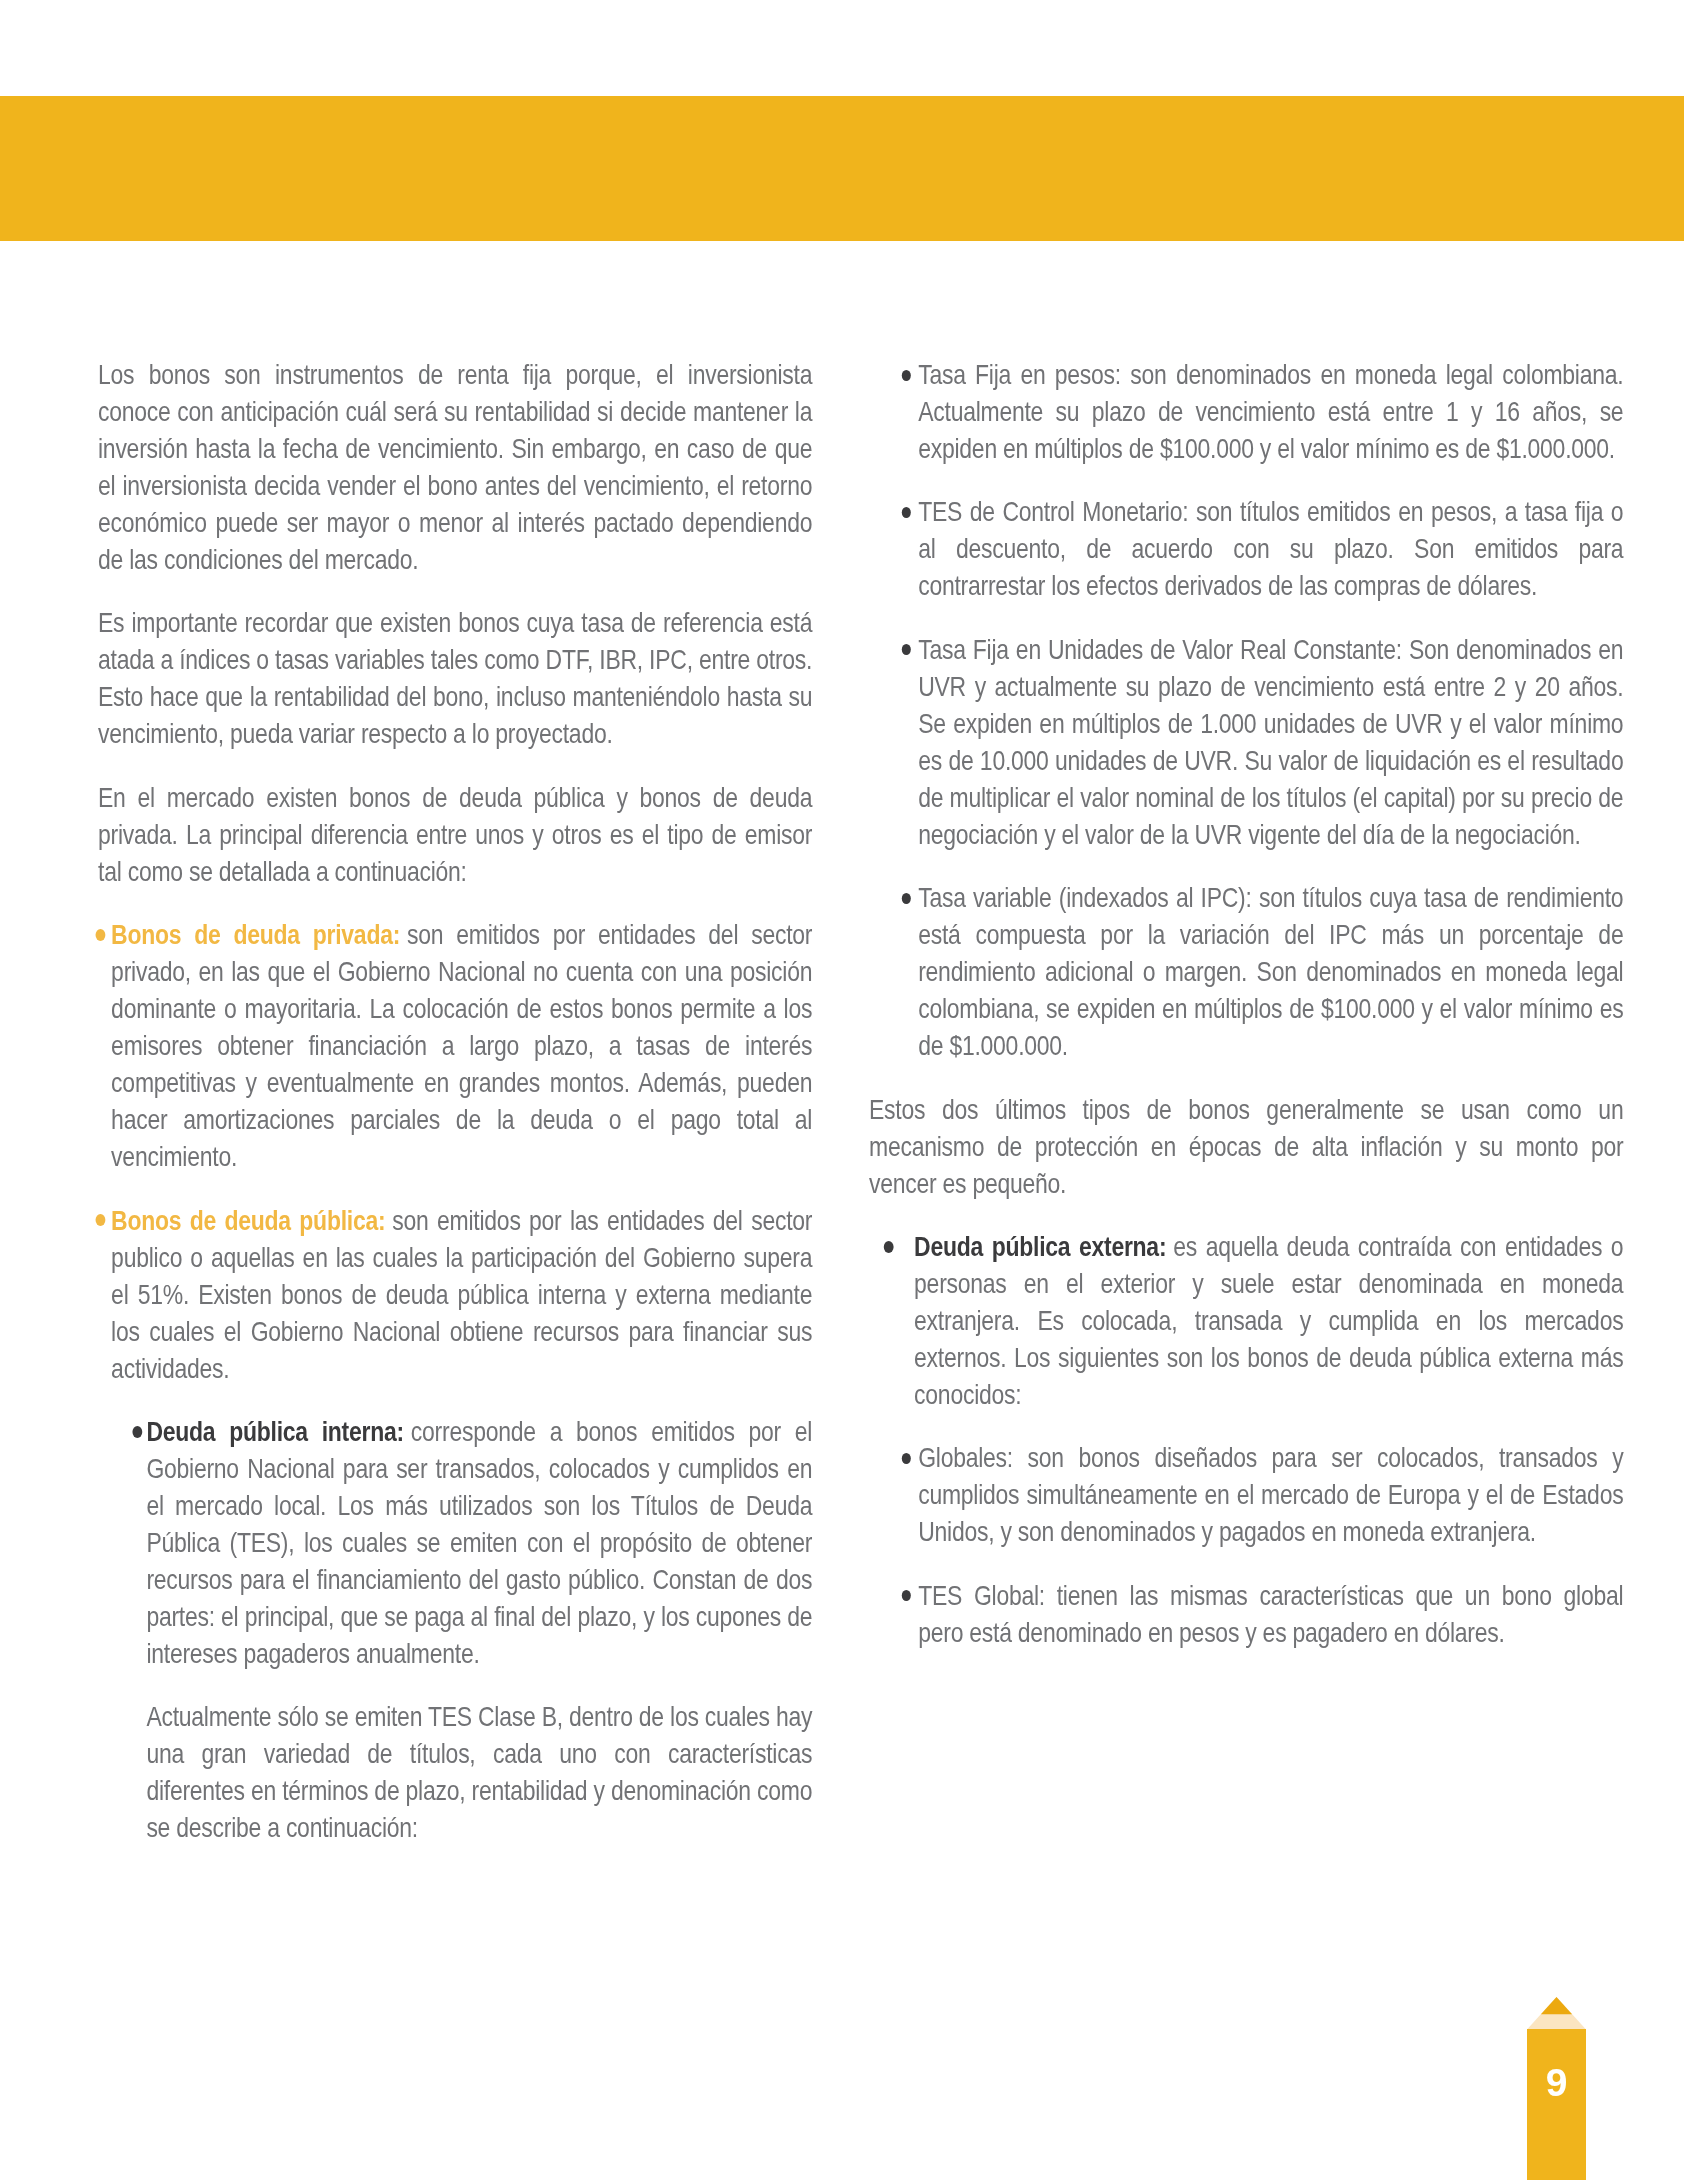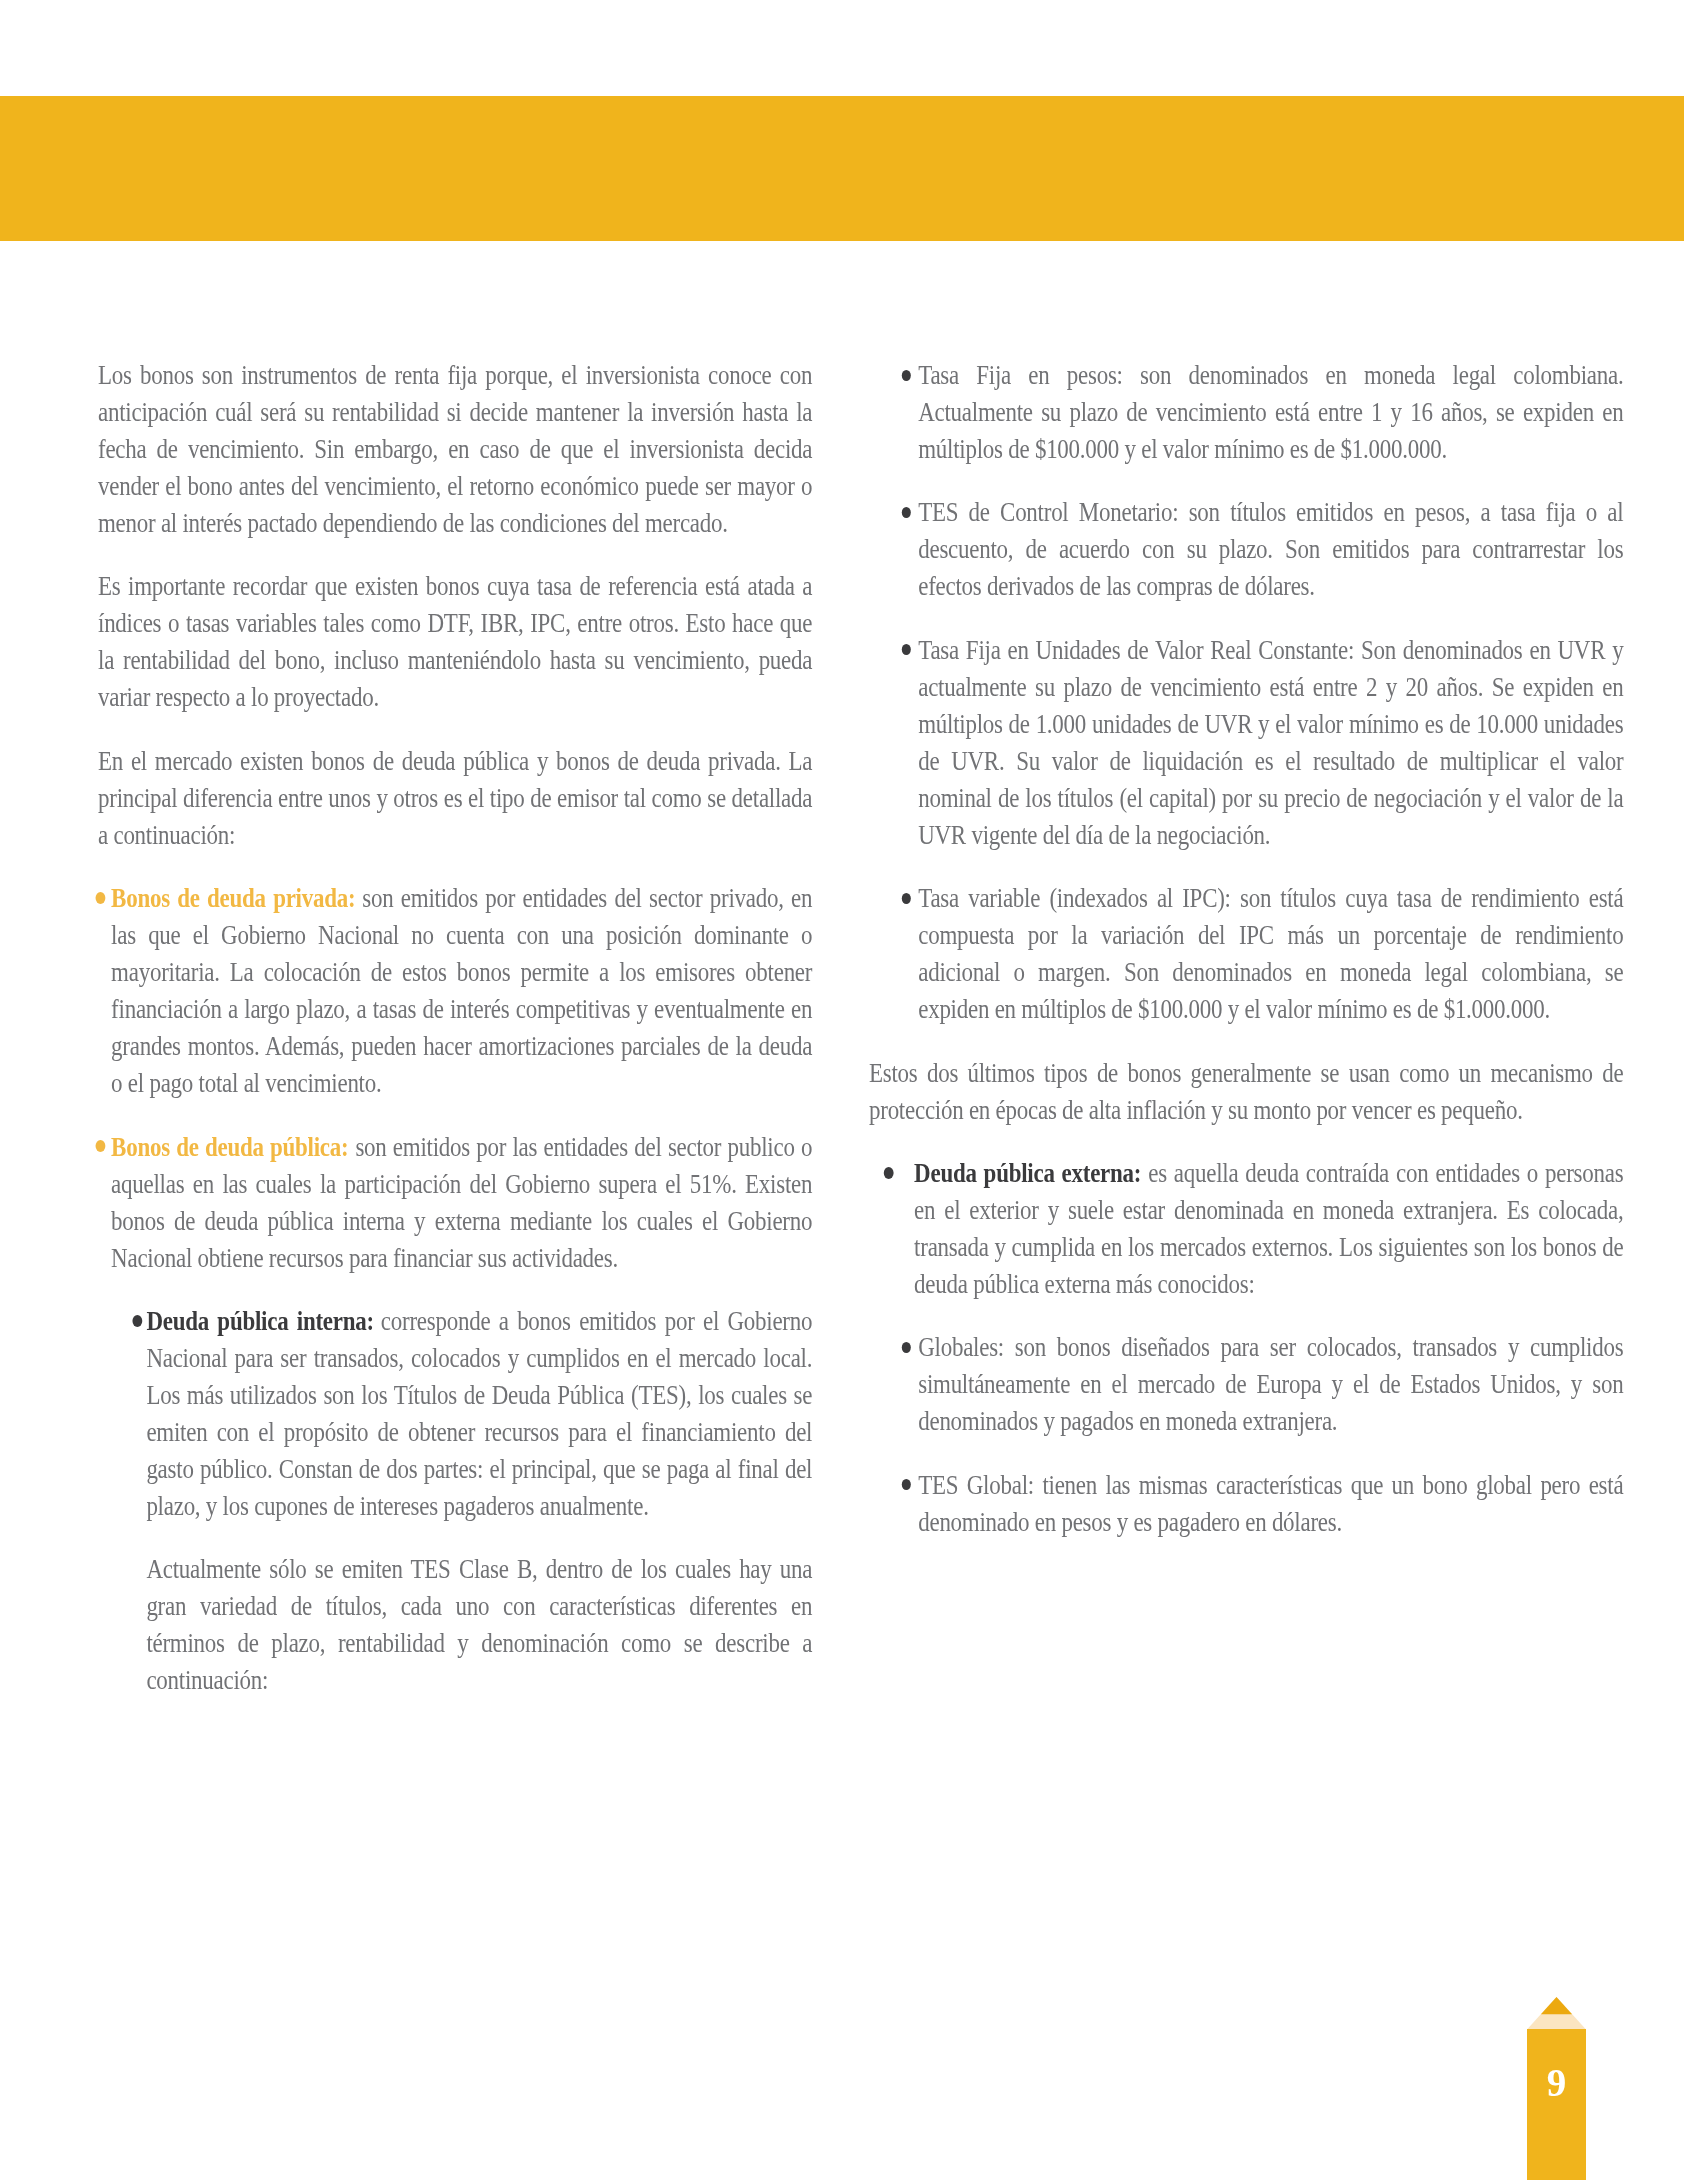--- a/index.html
+++ b/index.html
@@ -1,21 +1,21 @@
 <!DOCTYPE html>
 <html style="font-size:13.6px"><head>
 <meta charset="utf-8">
 <style>
   html,body{margin:0;padding:0;background:#ffffff;}
   .page{
     position:relative;
     width:1685px;height:2181px;
     background:#ffffff;
     overflow:hidden;
-    font-family:Liberation Serif, serif;
+    font-family:Liberation Sans, sans-serif;
   }
   .band{
     position:absolute;left:0;top:96px;
     width:100%;height:145px;
     background:#F0B41C;
   }
   
   .col{
     position:absolute;top:356px;
     transform:scaleX(0.82);transform-origin:0 0;

